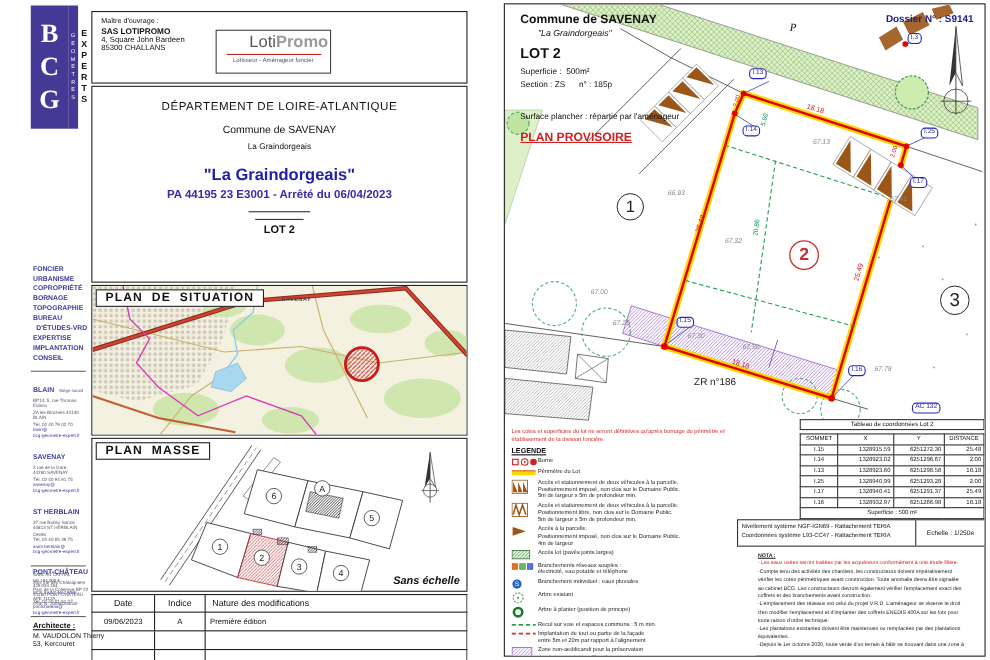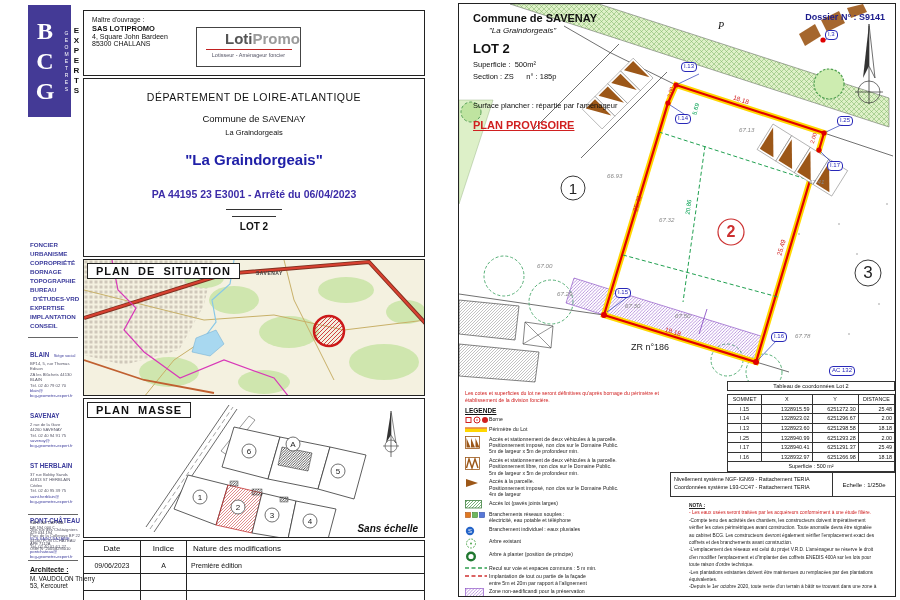--- a/index.html
+++ b/index.html
@@ -106,32 +106,32 @@
     </div>
 
     <div class="abs box" style="left:83px;top:10px;width:342px;height:66px;">
       <div class="abs" style="left:8px;top:5px;">
         <div style="font-size:6.5px;">Maître d'ouvrage :</div>
         <div style="font-size:7.5px;font-weight:bold;margin-top:1px;">SAS LOTIPROMO</div>
         <div style="font-size:7px;">4, Square John Bardeen</div>
         <div style="font-size:7px;">85300 CHALLANS</div>
       </div>
       <div class="abs" style="left:112px;top:16px;width:103px;height:36px;border:1px solid #444;text-align:center;padding-top:2px;">
-        <span style="font-size:15px;font-weight:bold;color:#555;margin-left:28px;">Loti</span><span style="font-size:15px;font-weight:bold;color:#9a9a9a;">Promo</span>
+        <span style="font-size:15px;font-weight:normal;color:#555;margin-left:28px;">Loti</span><span style="font-size:15px;font-weight:bold;color:#9a9a9a;">Promo</span>
         <div style="width:86px;border-top:1.5px solid #c02020;margin:1px auto 2px auto;"></div>
         <div style="font-size:5.5px;color:#556;">Lotisseur - Aménageur foncier</div>
       </div>
     </div>
 
     <div class="abs box ctr" style="left:83px;top:78px;width:342px;height:179px;">
       <div class="tb-dept" style="margin-top:12px;">DÉPARTEMENT DE LOIRE-ATLANTIQUE</div>
       <div class="tb-com" style="margin-top:10px;">Commune de SAVENAY</div>
       <div class="tb-lieu" style="margin-top:4px;">La Graindorgeais</div>
       <div class="tb-proj" style="margin-top:14px;">"La Graindorgeais"</div>
-      <div class="tb-permit" style="margin-top:20px;">PA 44195 23 E3001 - Arrêté du 06/04/2023</div>
+      <div class="tb-permit" style="margin-top:3px;">PA 44195 23 E3001 - Arrêté du 06/04/2023</div>
       <div class="hr-c" style="width:56px;margin-top:9px;"></div>
       <div class="hr-c" style="width:44px;margin-top:6px;"></div>
       <div class="tb-lot" style="margin-top:4px;">LOT 2</div>
     </div>
 
     <div class="abs" style="left:30px;top:240px;">
       <div class="svc">FONCIER</div>
       <div class="svc">URBANISME</div>
       <div class="svc">COPROPRIÉTÉ</div>
       <div class="svc">BORNAGE</div>

